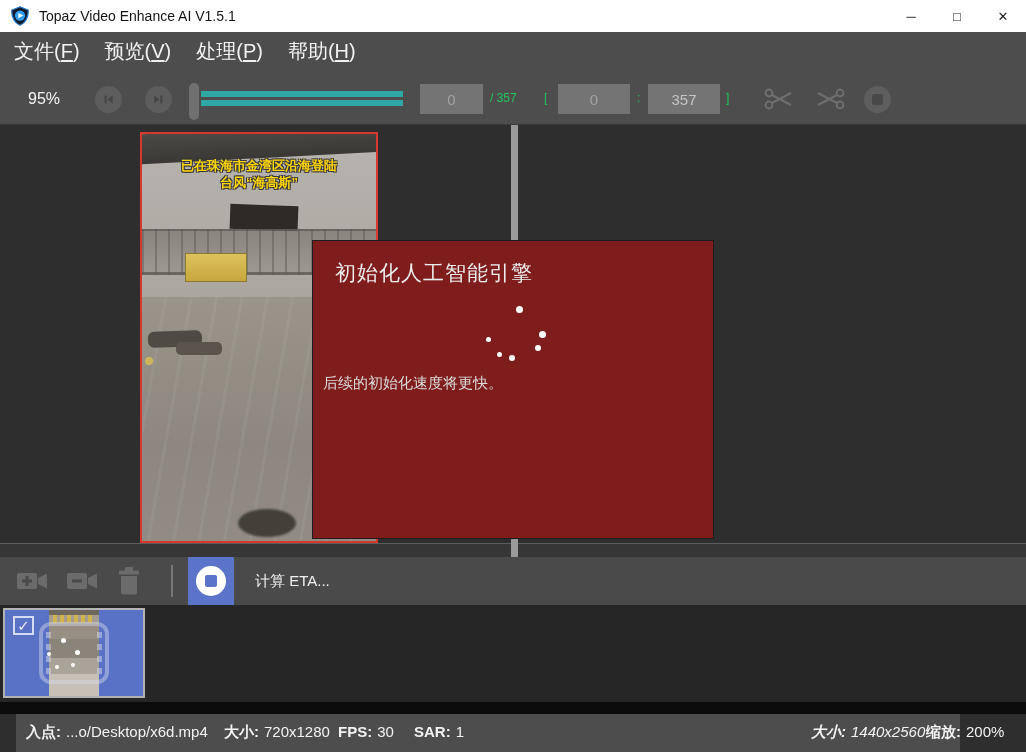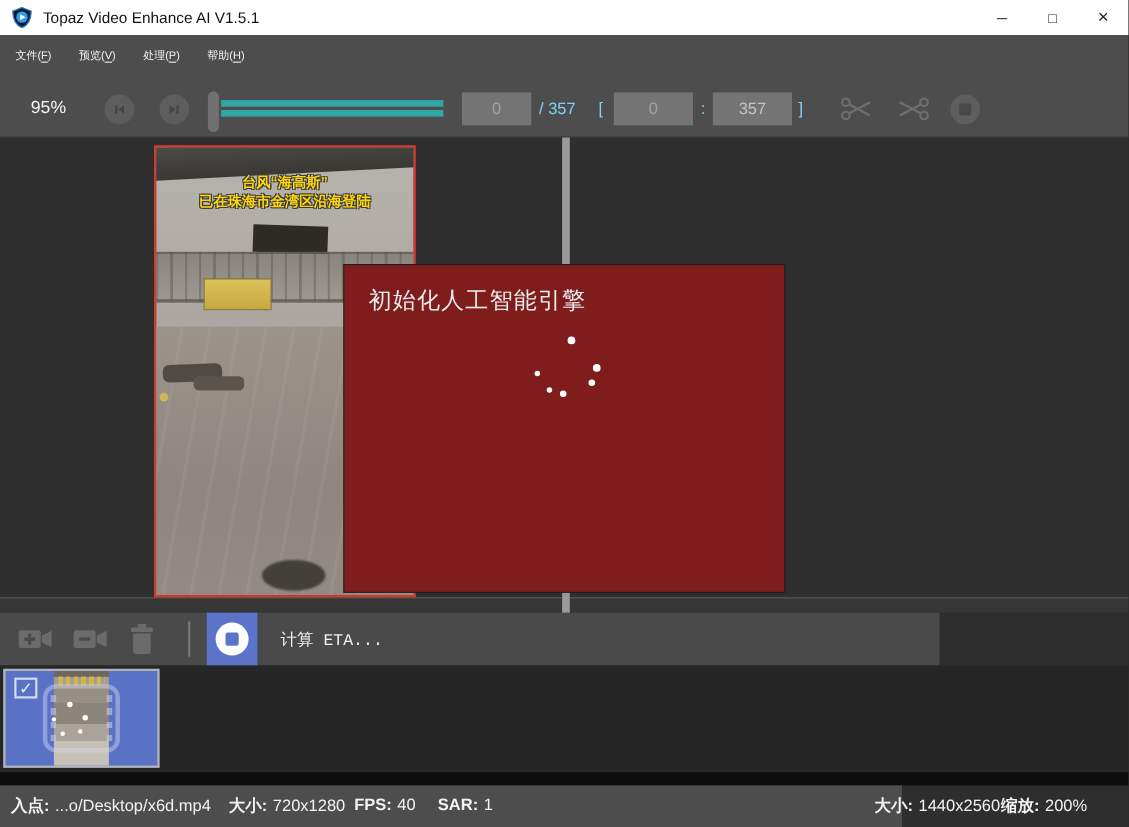--- a/index.html
+++ b/index.html
@@ -12,37 +12,37 @@
               display:flex; align-items:center; }
   .logo { width:20px; height:20px; margin:0 9px 0 10px; }
   .title-text { font-size:14px; color:#141414; }
   .win-controls { position:absolute; right:0; top:0; height:32px; display:flex; }
   .win-btn { width:46px; height:32px; display:flex; align-items:center; justify-content:center;
              font-size:13px; color:#222; cursor:default; }
 
   
   .menubar { position:absolute; top:32px; left:0; width:1026px; height:38px; background:#4d4d4d;
              display:flex; align-items:center; }
-  .menu-item { color:#f2f2f2; font-size:10px; margin-right:25px; white-space:nowrap; }
+  .menu-item { color:#f2f2f2; font-size:20px; margin-right:25px; white-space:nowrap; }
   .menu-item:first-child { margin-left:14px; }
   .menu-item u { text-underline-offset:2px; }
 
   
   .toolbar { position:absolute; top:70px; left:0; width:1026px; height:55px; background:#4d4d4d;
              border-bottom:1px solid #3a3a3a; }
   .tb-zoom { position:absolute; left:28px; top:20px; font-size:16px; color:#f5f5f5; }
   .tb-circle { position:absolute; top:86px; width:27px; height:27px; border-radius:50%;
                background:#5d5d5d; display:flex; align-items:center; justify-content:center; }
   .tb-circle { top:16px; }
   .slider-handle { position:absolute; left:189px; top:13px; width:10px; height:37px;
                    border-radius:5px; background:#707070; }
   .teal-bar { position:absolute; height:6px; background:#2fa8a5; left:201px; width:202px; }
   .tb-input { position:absolute; top:14px; height:30px; background:#747474; border:none;
               text-align:center; font-size:15px; color:#a2a2a2; font-family:inherit; }
-  .tb-label { position:absolute; top:21px; font-size:15px; color:#7dd3fc; }
+  .tb-label { position:absolute; top:21px; font-size:12px; color:#22c55e; }
   .stop-disabled { position:absolute; left:864px; top:16px; width:27px; height:27px;
                    border-radius:50%; background:#5e5e5e; display:flex; align-items:center; justify-content:center; }
   .stop-disabled .sq { width:11px; height:11px; border-radius:2px; background:#484848; }
 
   
   .main { position:absolute; top:125px; left:0; width:1026px; height:432px; background:#2e2e2e; }
   .vscroll { position:absolute; left:511px; top:0; width:7px; height:432px; background:#9a9a9a; z-index:1; }
   .bottom-strip { position:absolute; left:0; top:418px; width:1026px; height:14px;
                   background:#363636; border-top:1px solid #5d5d5d; z-index:0; }
 
@@ -76,21 +76,21 @@
              background:#43403a; filter:blur(1px); }
 
   
   .dialog { position:absolute; left:313px; top:116px; width:400px; height:297px; background:#7f1d1d;
             box-shadow:0 0 0 1px #1d1d1d; z-index:5; }
   .dlg-title { position:absolute; left:22px; top:18px; font-size:21px; letter-spacing:1px; color:#ececec; }
   .dlg-dot { position:absolute; border-radius:50%; background:#ffffff; }
   .dlg-msg { position:absolute; left:10px; font-size:15px; line-height:21px; color:#dcdcdc; }
 
   
-  .procbar { position:absolute; top:557px; left:0; width:854px; height:48px; background:#4a4a4a;font-family:Liberation Mono, monospace; }
+  .procbar { position:absolute; top:557px; left:0; width:1026px; height:48px; background:#4a4a4a; }
   .proc-icon { position:absolute; top:12px; }
   .proc-div { position:absolute; left:171px; top:8px; width:2px; height:32px; background:#787878; }
   .stop-btn { position:absolute; left:188px; top:0; width:46px; height:48px; background:#5b74ca;
               display:flex; align-items:center; justify-content:center; }
   .stop-btn .circ { width:30px; height:30px; border-radius:50%; background:#ffffff;
                     display:flex; align-items:center; justify-content:center; }
   .stop-btn .sq { width:12px; height:12px; border-radius:2px; background:#5b74ca; }
   .eta { position:absolute; left:255px; top:15px; font-size:15px; color:#f0f0f0; }
 
   
@@ -107,21 +107,21 @@
               background:repeating-linear-gradient(90deg,#d8b842 0 4px,transparent 4px 7px); opacity:.85; }
   .tile-overlay { position:absolute; left:34px; top:12px; width:70px; height:62px;
                   border:4px solid rgba(213,218,233,.45); border-radius:12px; }
   .tile-overlay .sprocket { position:absolute; top:6px; width:5px; height:44px;
               background:repeating-linear-gradient(180deg,rgba(213,218,233,.5) 0 6px,transparent 6px 12px); }
   .tile-dot { position:absolute; border-radius:50%; background:#ffffff; }
 
   .gap-black { position:absolute; top:702px; left:0; width:1026px; height:12px; background:#0c0c0c; }
 
   
-  .statusbar { position:absolute; top:714px; left:0; width:820px; height:38px; background:#4d4d4d; }
+  .statusbar { position:absolute; top:714px; left:16px; width:944px; height:38px; background:#4d4d4d; }
   .sb-item { position:absolute; top:9px; font-size:15px; color:#f2f2f2; white-space:nowrap; }
   .sb-item b { font-weight:bold; margin-right:5px; }
 
   svg { display:block; }
 </style>
 </head>
 <body>
 
 <div class="app">
 
@@ -192,22 +192,22 @@
     </div>
   </div>
 
   <div class="main">
     <div class="vscroll"></div>
     <div class="bottom-strip"></div>
 
     <div class="preview">
       <div class="pv-topband"></div>
       <div class="pv-title">
+        <div>已在珠海市金湾区沿海登陆</div>
         <div>台风“海高斯”</div>
-        <div>已在珠海市金湾区沿海登陆</div>
       </div>
       <div class="pv-board"></div>
       <div class="pv-truss"></div>
       <div class="pv-sign"></div>
       <div class="pv-road">
         <div class="pv-car1"></div>
         <div class="pv-car2"></div>
         <div class="pv-light"></div>
 
         <div class="pv-blob"></div>
@@ -218,20 +218,21 @@
       <div class="dlg-title">初始化人工智能引擎</div>
       <div>
         <div class="dlg-dot" style="left:203px; top:65px;  width:7px; height:7px;"></div>
         <div class="dlg-dot" style="left:226px; top:90px;  width:7px; height:7px;"></div>
         <div class="dlg-dot" style="left:222px; top:104px; width:6px; height:6px;"></div>
         <div class="dlg-dot" style="left:196px; top:114px; width:6px; height:6px;"></div>
         <div class="dlg-dot" style="left:184px; top:111px; width:5px; height:5px;"></div>
         <div class="dlg-dot" style="left:173px; top:96px;  width:5px; height:5px;"></div>
       </div>
       <div class="dlg-msg" style="top:131px;">
+        <div>后续的初始化速度将更快。</div>
       </div>
     </div>
   </div>
 
   <div class="procbar">
     <svg class="proc-icon" style="left:16px;" width="33" height="24" viewBox="0 0 33 24">
       <rect x="1" y="4" width="20" height="16" rx="2" fill="#6b6b6b"></rect>
       <path d="M22 9 L31 4.5 L31 19.5 L22 15 Z" fill="#6b6b6b"></path>
       <rect x="9.5" y="7" width="3" height="10" fill="#4a4a4a"></rect>
       <rect x="6" y="10.5" width="10" height="3" fill="#4a4a4a"></rect>
@@ -271,19 +272,19 @@
       <div class="tile-dot" style="left:50px; top:55px; width:4px; height:4px;"></div>
       <div class="tile-dot" style="left:42px; top:42px; width:4px; height:4px;"></div>
     </div>
   </div>
 
   <div class="gap-black"></div>
 
   <div class="statusbar">
     <span class="sb-item" style="left:10px;"><b>入点:</b><span>...o/Desktop/x6d.mp4</span></span>
     <span class="sb-item" style="left:208px;"><b>大小:</b><span>720x1280</span></span>
-    <span class="sb-item" style="left:322px;"><b>FPS:</b><span>40</span></span>
+    <span class="sb-item" style="left:322px;"><b>FPS:</b><span>30</span></span>
     <span class="sb-item" style="left:398px;"><b>SAR:</b><span>1</span></span>
-    <span class="sb-item" style="left:795px;"><b>大小:</b><span>1440x2560</span></span>
+    <span class="sb-item" style="left:795px;font-style:italic;"><b>大小:</b><span>1440x2560</span></span>
     <span class="sb-item" style="left:910px;"><b>缩放:</b><span>200%</span></span>
   </div>
 
 </div>
 
 </body></html>

